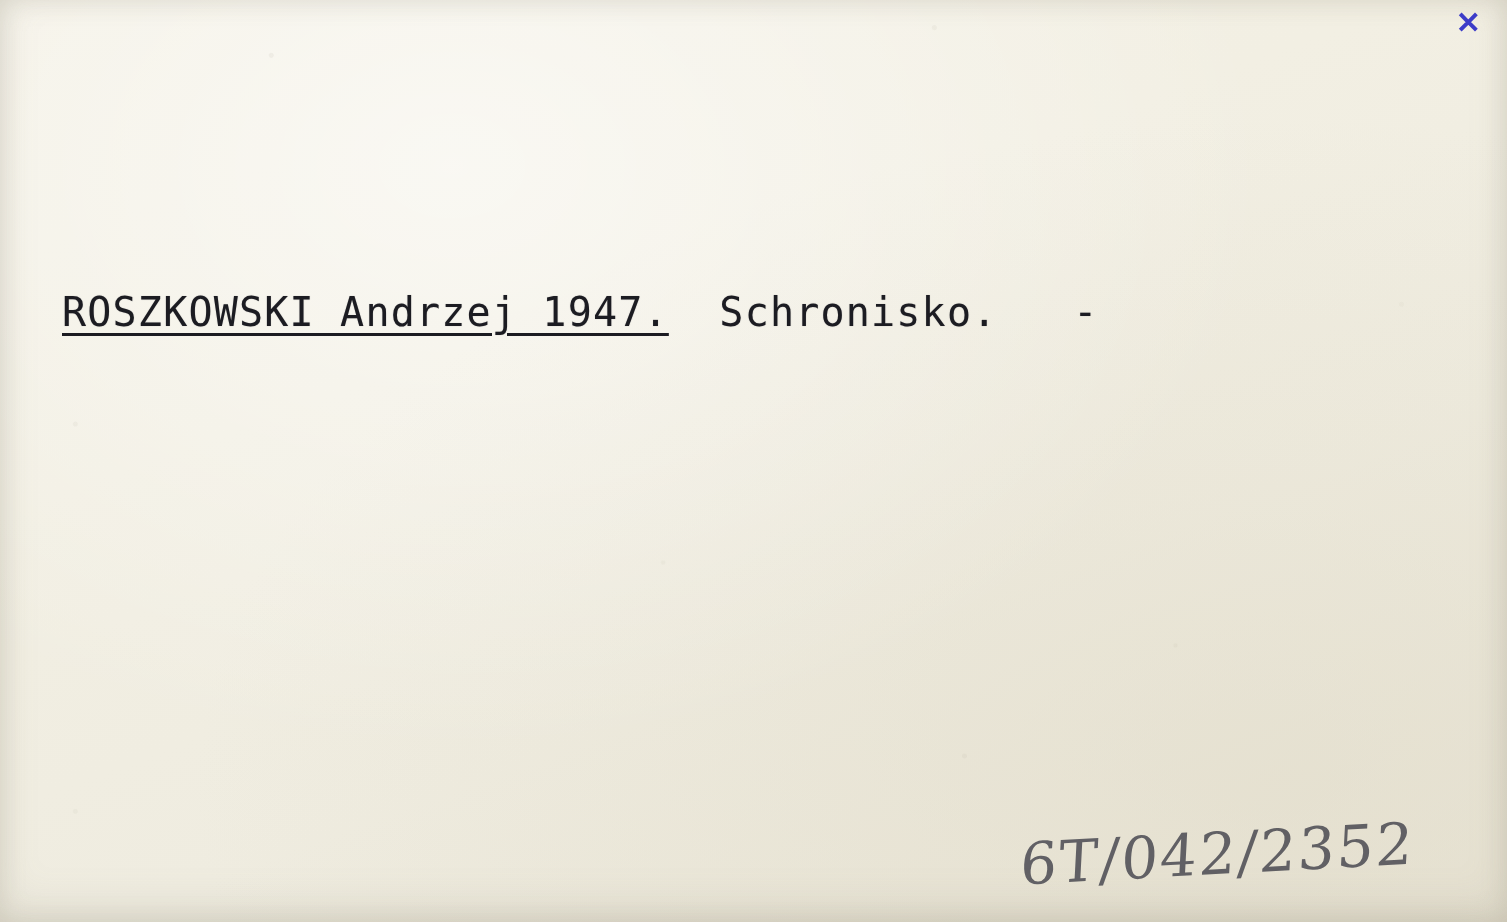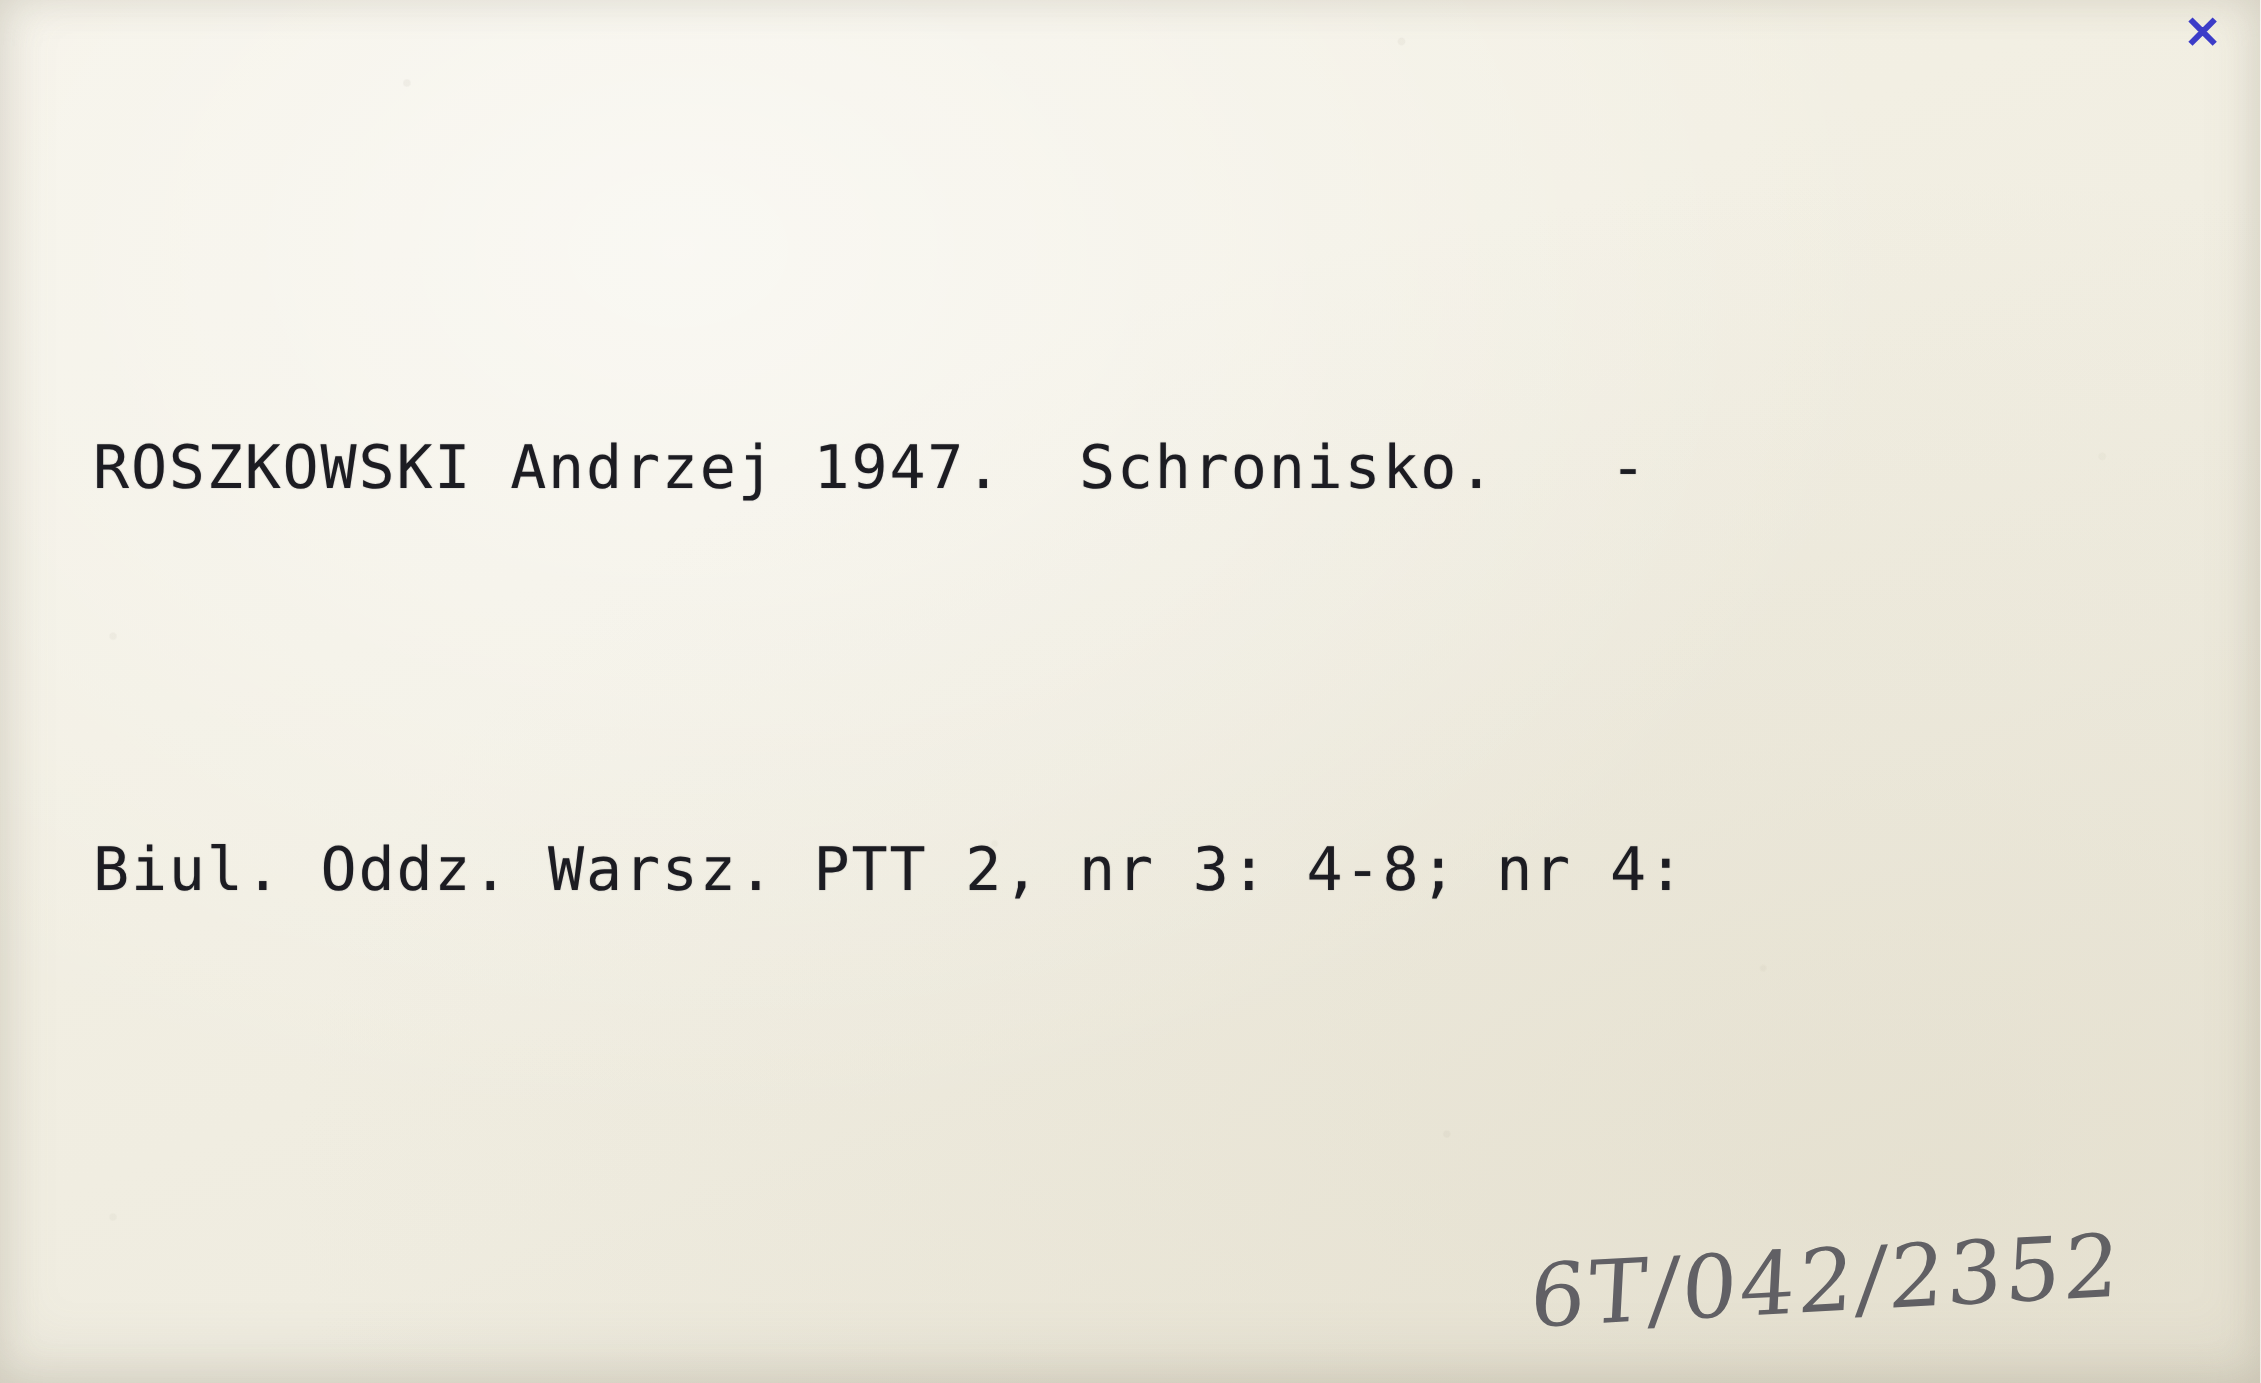--- a/index.html
+++ b/index.html
@@ -65,20 +65,21 @@
     text-shadow: 0 0 1px rgba(40,40,50,0.35);
   }
 
   .line {
     white-space: pre;
     display: block;
     height: 67px;
   }
 
   .u {
+    text-decoration: underline;
     text-underline-offset: 7px;
     text-decoration-thickness: 3px;
   }
 
   #close-x {
     position: absolute;
     right: 26px;
     top: 8px;
     color: #3c3cc8;
     font-family: "Liberation Sans", sans-serif;
@@ -105,21 +106,20 @@
 <body>
 
 <div id="card">
 
   <div id="grain"></div>
 
   <div id="text-block">
 
     <div class="line"><span class="u">ROSZKOWSKI Andrzej 1947.</span><span>  Schronisko.   -</span></div>
 
-    <div class="line"><span>Biul. Oddz. Warsz. PTT 2, nr 3: 4-8; nr 4:</span></div>
 
 
     
 
     
 
     
 
     
 

